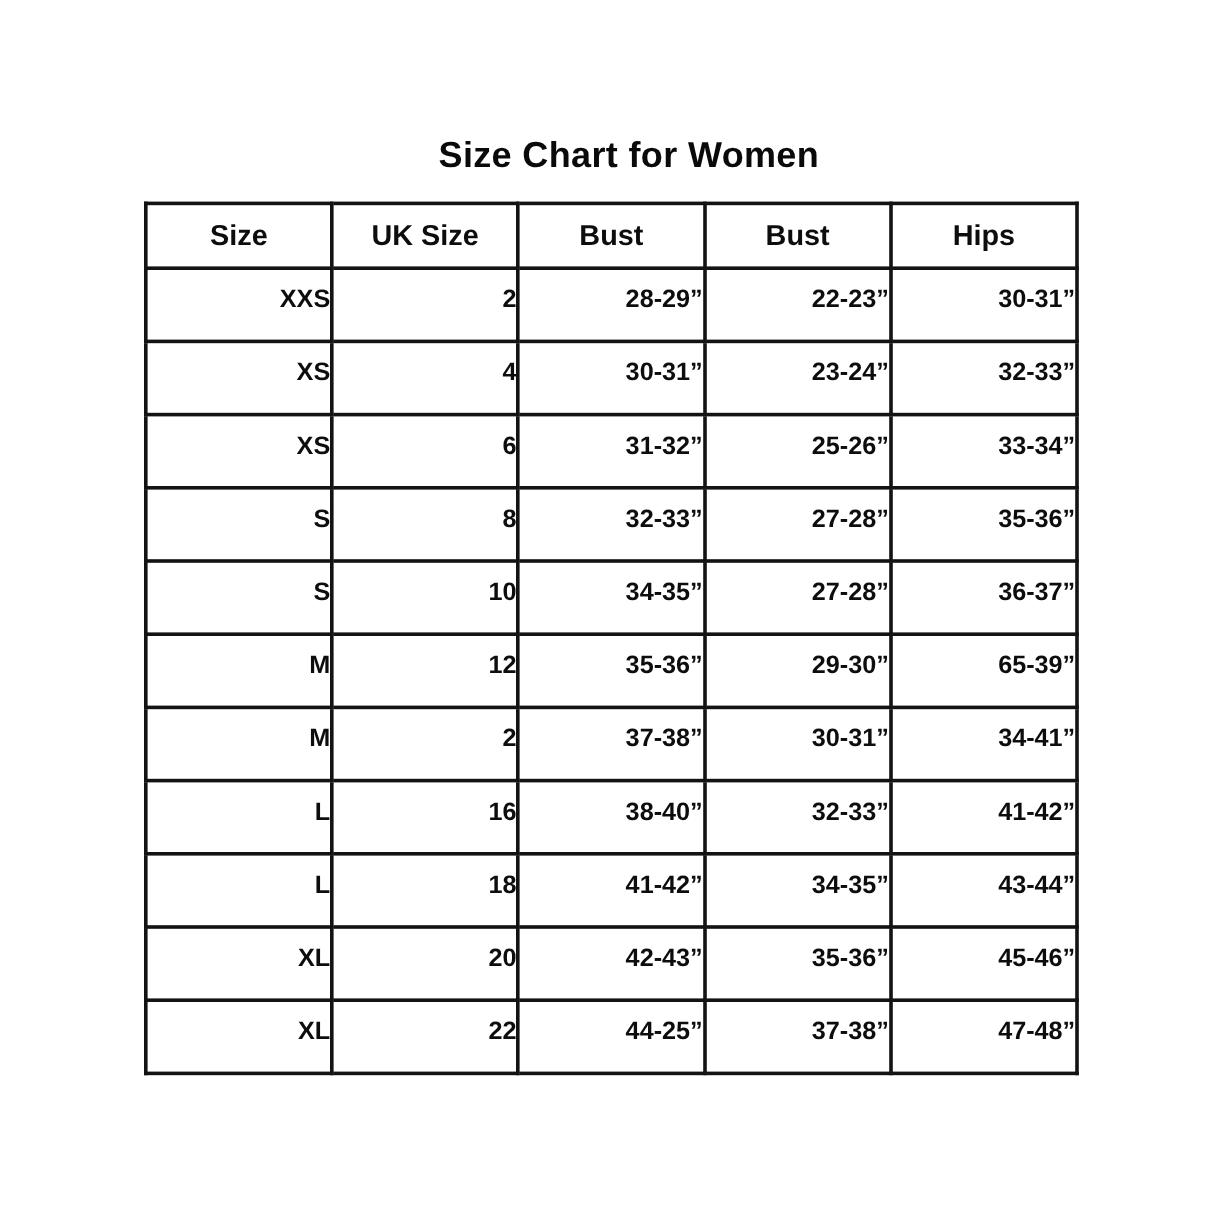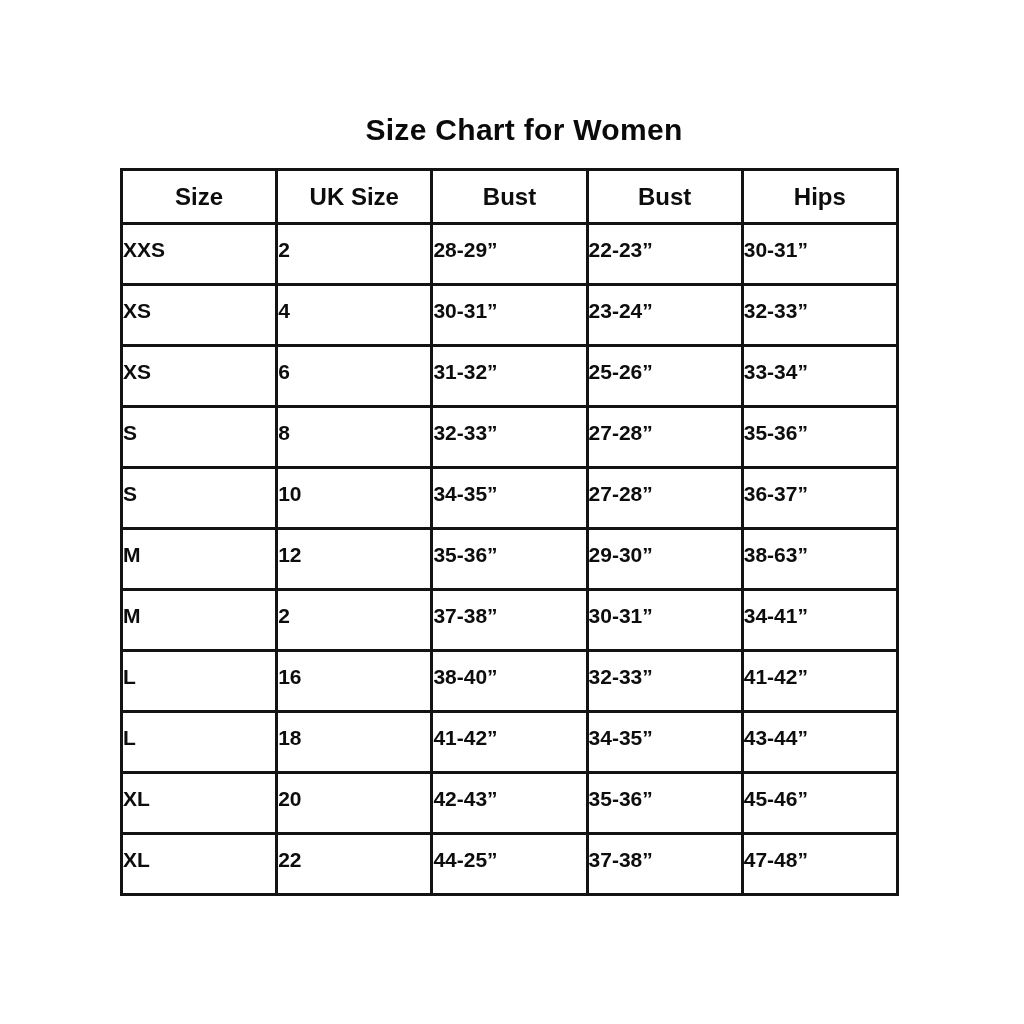--- a/index.html
+++ b/index.html
@@ -47,21 +47,21 @@
     font-weight: bold;
     color: #0d0d0d;
     vertical-align: middle;
     padding: 0;
   }
   table.size-table td {
     height: 50px;
     font-size: 21px;
     font-weight: bold;
     color: #0d0d0d;
-    text-align: left;
+    text-align: right;
     vertical-align: middle;
     padding: 0 0 8px 0;
   }
 </style>
 </head>
 <body>
 
 <div class="page">
 
   <h1 class="title">Size Chart for Women</h1>
@@ -110,21 +110,21 @@
           <td>10</td>
           <td>34-35”</td>
           <td>27-28”</td>
           <td>36-37”</td>
         </tr>
         <tr>
           <td>M</td>
           <td>12</td>
           <td>35-36”</td>
           <td>29-30”</td>
-          <td>38-63”</td>
+          <td>65-39”</td>
         </tr>
         <tr>
           <td>M</td>
           <td>2</td>
           <td>37-38”</td>
           <td>30-31”</td>
           <td>34-41”</td>
         </tr>
         <tr>
           <td>L</td>

